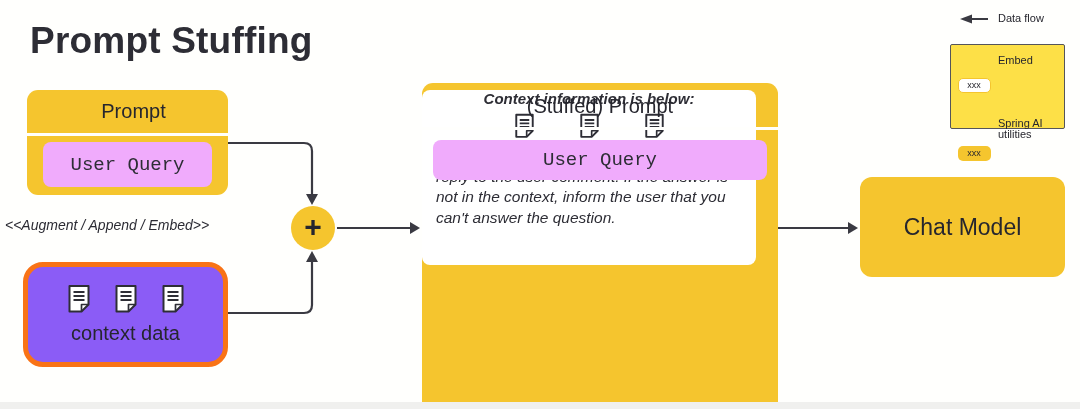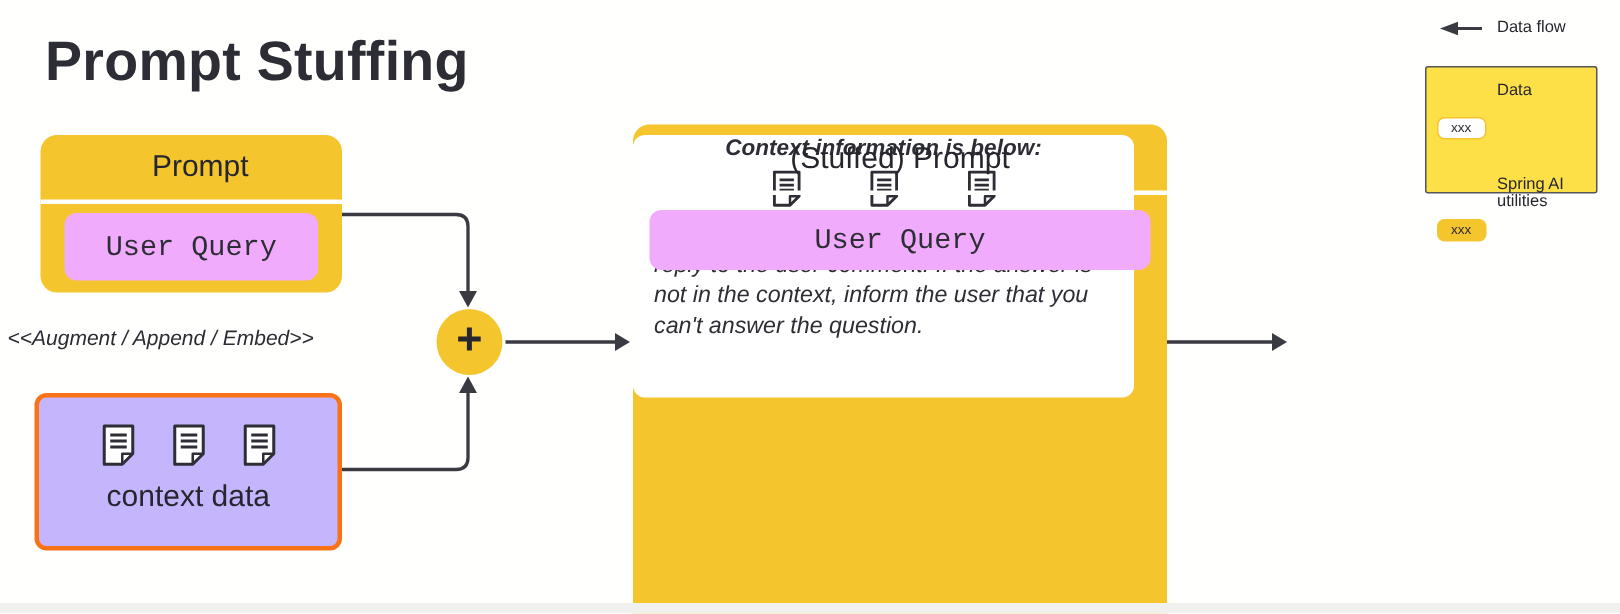--- a/index.html
+++ b/index.html
@@ -43,22 +43,22 @@
   .instruction{
     margin:7px 14px 0 14px;font-style:italic;font-size:15.5px;line-height:20.5px;color:#2d2d35;
   }
   
   .augment{
     left:5px;top:217px;width:278px;text-align:left;
     font-style:italic;font-size:14px;color:#2b2b33;white-space:nowrap;
   }
   
   .context-box{
-    left:23px;top:262px;width:205px;height:105px;background:#c4b5fd;
-    border:3px solid #f97316;border-radius:8px;box-sizing:border-box;
+    left:23px;top:262px;width:205px;height:105px;background:#8b5cf6;
+    border:5px solid #f97316;border-radius:20px;box-sizing:border-box;
   }
   .context-box .icons-row{gap:23px;margin-top:17px;}
   .context-label{margin-top:8px;text-align:center;font-size:20px;color:#26262e;}
   
   .plus-circle{
     left:291px;top:206px;width:44px;height:44px;border-radius:50%;background:#f5c52e;
     display:flex;align-items:center;justify-content:center;
     font-size:30px;font-weight:700;color:#26262e;line-height:1;padding-bottom:3px;box-sizing:border-box;
   }
   
@@ -143,36 +143,37 @@
         <svg width="21" height="26" viewBox="0 0 24 30">
             <path d="M2.5 2 H21.5 V20.5 L14.5 27.5 H2.5 Z" fill="#ffffff" stroke="#2e2e36" stroke-width="2.2" stroke-linejoin="round"></path>
             <path d="M21.5 20.5 L14.5 20.5 L14.5 27.5" fill="none" stroke="#2e2e36" stroke-width="1.9" stroke-linejoin="round"></path>
             <path d="M6.5 8 H17.5 M6.5 12 H17.5 M6.5 16 H17.5" stroke="#2e2e36" stroke-width="2.2"></path>
           </svg>
       </div>
       <div class="instruction">Given the context and not prior knowledge, reply to the user comment. If the answer is not in the context, inform the user that you can't answer the question.</div>
     </div>
   </div>
 
+  <div class="abs ybox chat-box">Chat Model</div>
 
   <div class="abs legend">
     <div class="legend-row">
       <span class="legend-icon-cell">
         <svg width="34" height="12" viewBox="0 0 34 12">
             <line x1="13" y1="6" x2="31" y2="6" stroke="#3a3a42" stroke-width="2"></line>
             <polygon points="3,6 15,1.5 15,10.5" fill="#3a3a42"></polygon>
           </svg>
       </span>
       <span class="legend-label">Data flow</span>
     </div>
     <div class="legend-row">
       <span class="legend-icon-cell">
         <span class="legend-chip data">xxx</span>
       </span>
-      <span class="legend-label">Data</span>
+      <span class="legend-label">Embed</span>
     </div>
     <div class="legend-row">
       <span class="legend-icon-cell">
         <span class="legend-chip spring">xxx</span>
       </span>
       <span class="legend-label" style="width:56px;">Spring AI utilities</span>
     </div>
   </div>
 
   <svg class="abs arrow-layer" width="1080" height="409" viewBox="0 0 1080 409">

